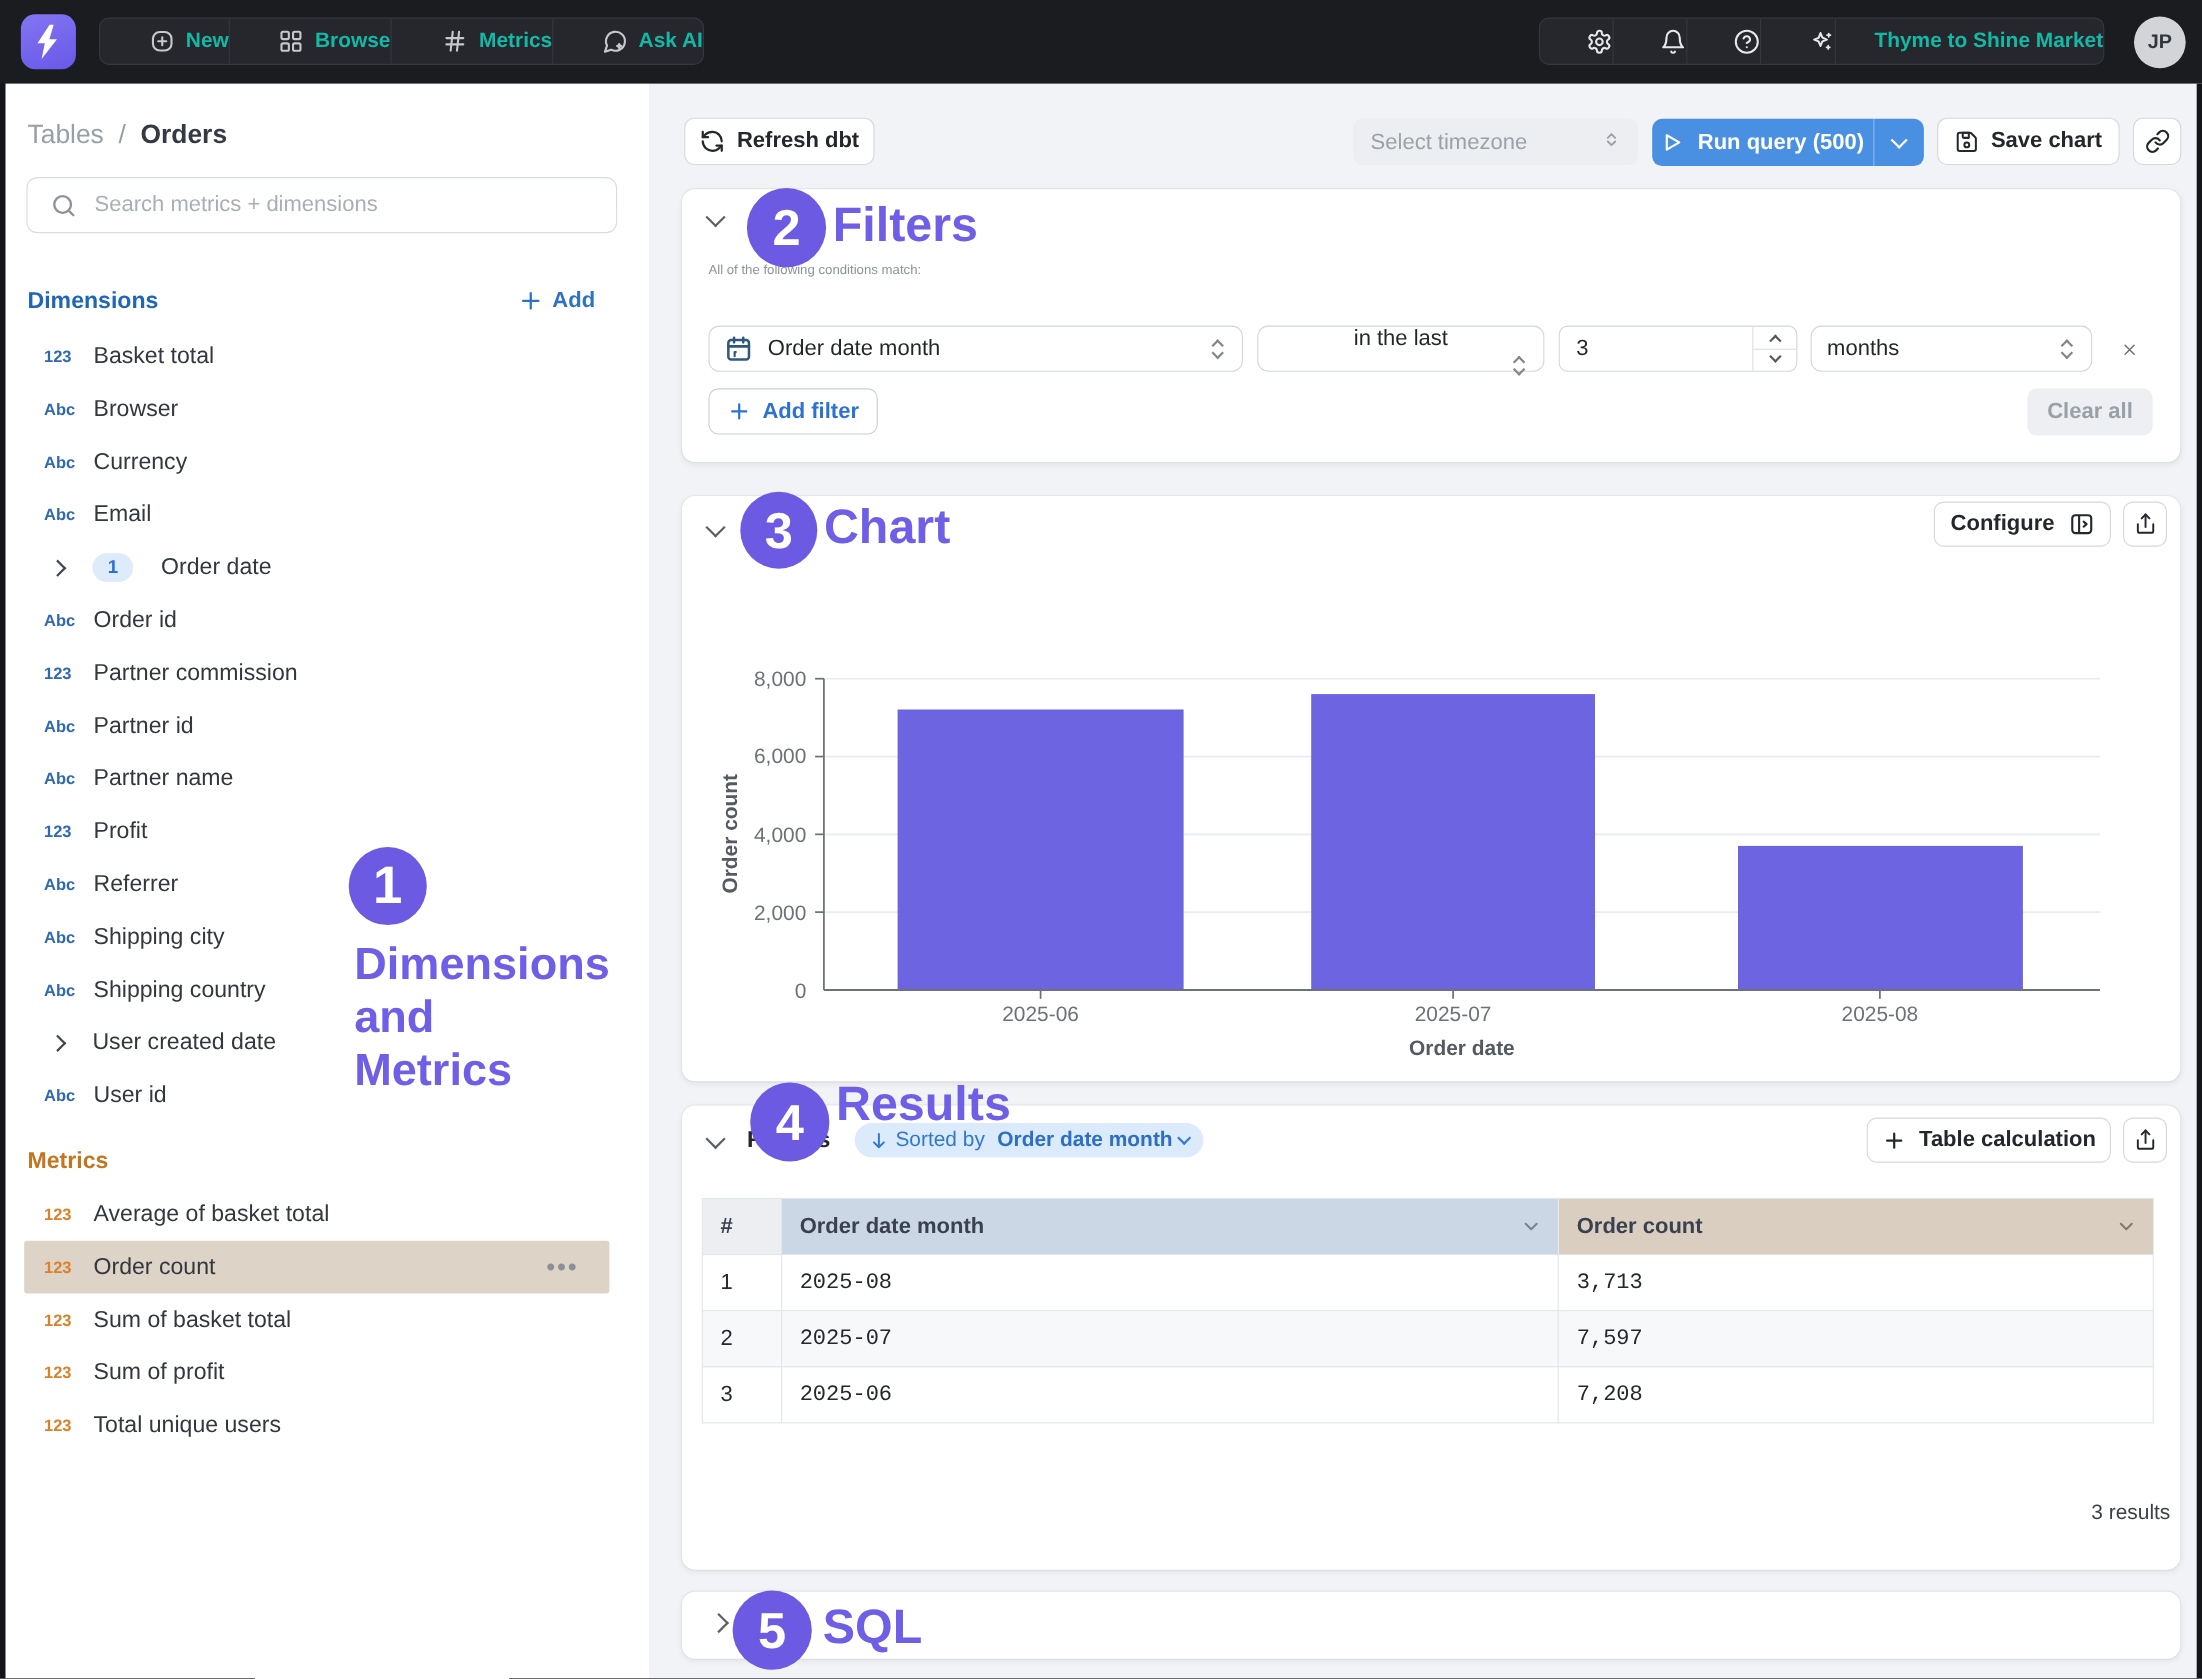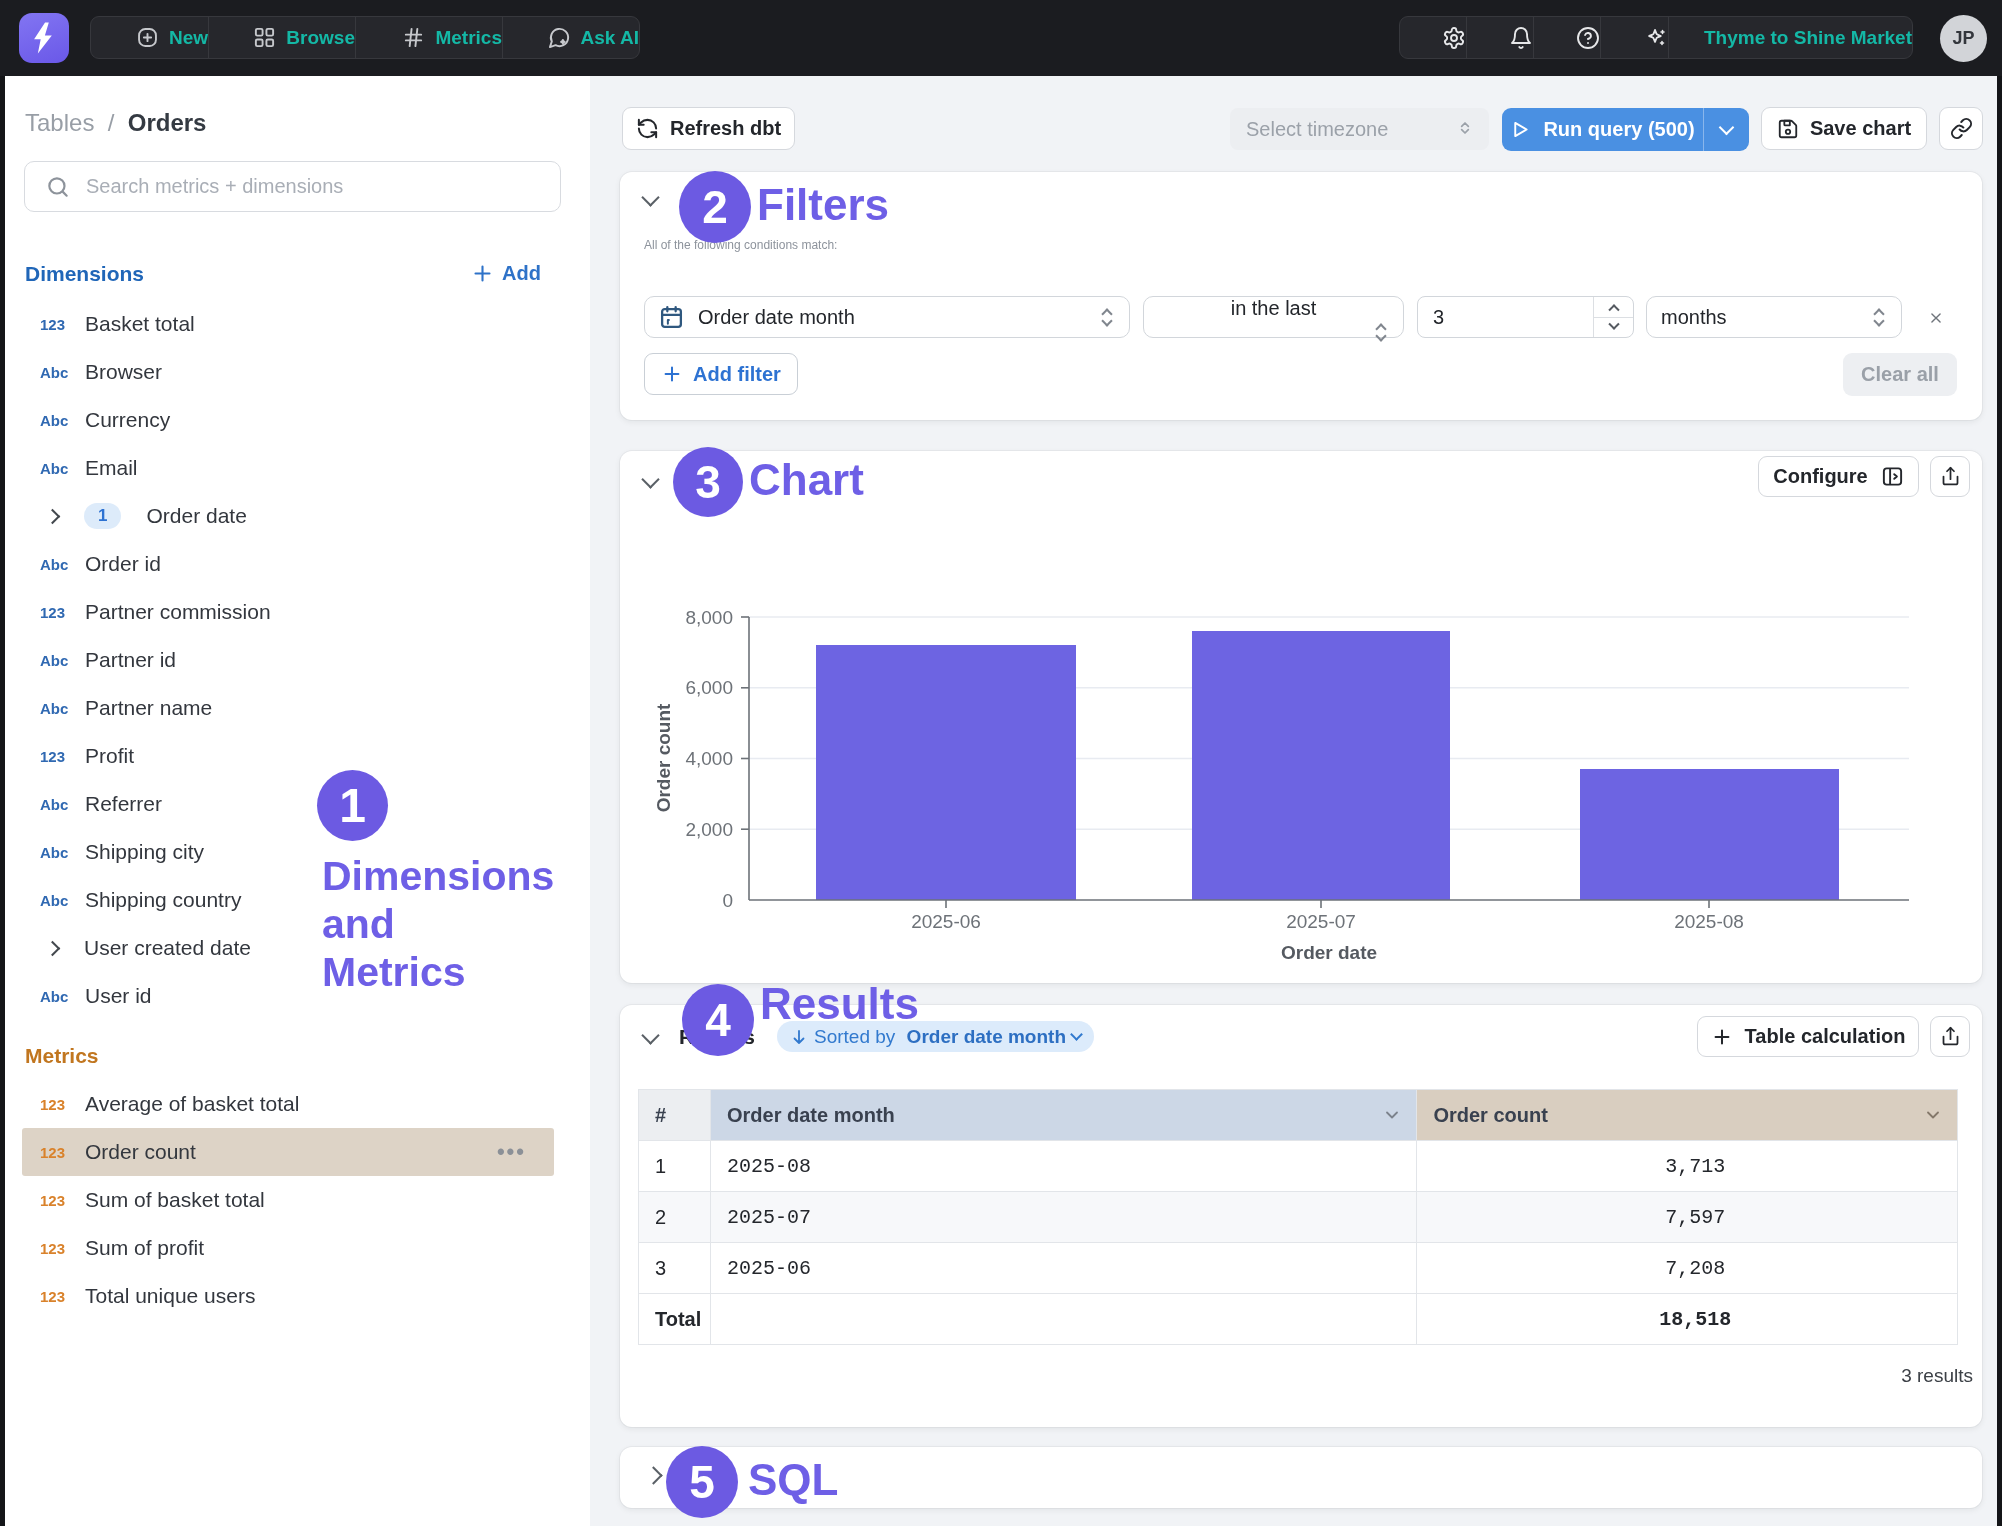--- a/index.html
+++ b/index.html
@@ -43,21 +43,21 @@
 .caret::after { content:""; position:absolute; left:4px; top:12px; width:6px; height:6px; border-right:2px solid #80868e; border-bottom:2px solid #80868e; transform:rotate(45deg); }
 #rtable { position:absolute; left:18px; top:84px; width:1320px; border-collapse:collapse; font-size:20px; color:#24272c; }
 #rtable td { border:1px solid #e2e5e9; height:51px; padding:0 0 0 16px; }
 #rtable .c0 { width:72px; }
 #rtable .c1 { width:707px; }
 #rtable .c2 { width:541px; }
 #rtable .hrow td { font-weight:700; color:#39414f; position:relative; }
 #rtable .hrow .c0 { background:#eceef1; }
 #rtable .hchev { position:absolute; right:14px; top:15px; }
 #rtable .mono { font-family:"Liberation Mono", monospace; font-size:20px; }
-#rtable .num { text-align:center; }
+#rtable .num { text-align:left; }
 
 </style>
 </head>
 <body>
 <div id="page">
 
 <div id="topbar">
   <div id="logo">
         <svg width="36" height="36" viewBox="0 0 24 24" fill="#fff">
           <path d="M12.7 1.6 5.4 12.9h4.4L7.9 22.4l9.3-12h-4.6l2.6-8.8z"></path>
@@ -383,25 +383,20 @@
       <tr style="background:#f7f8fa;">
               <td class="c0">2</td>
               <td class="c1 mono">2025-07</td>
               <td class="c2 mono num">7,597</td>
             </tr>
       <tr>
               <td class="c0">3</td>
               <td class="c1 mono">2025-06</td>
               <td class="c2 mono num">7,208</td>
             </tr>
-      <tr>
-              <td class="c0" style="font-weight:700;">Total</td>
-              <td class="c1"></td>
-              <td class="c2 mono num" style="font-weight:700;">18,518</td>
-            </tr>
     </tbody>
         </table>
     <div style="position:absolute; right:9px; top:360px; font-size:19px; color:#3c4046;">3 results</div>
   </div>
 
   <div class="card" style="left:30px; top:1371px; width:1362px; height:61px;">
     <span class="chev-d" style="position:absolute; left:27px; top:22px; transform:rotate(-45deg);"></span>
   </div>
 </div>
 

